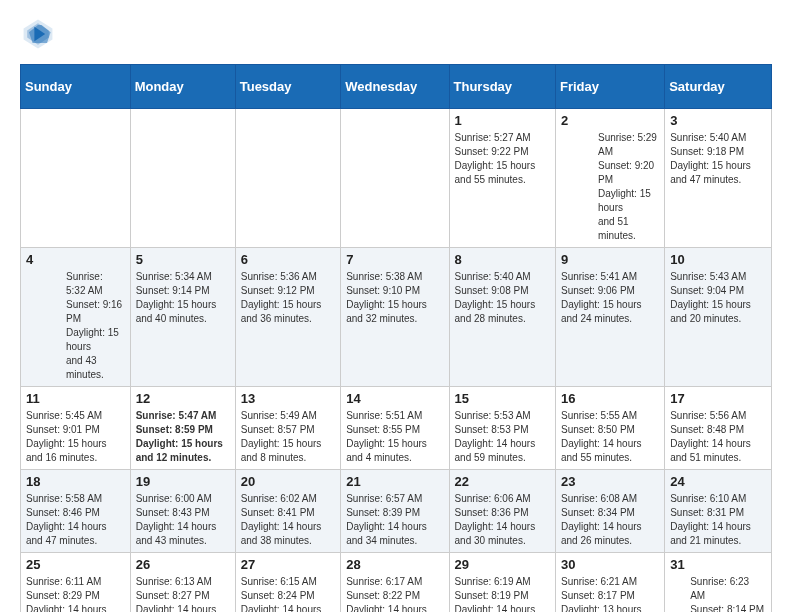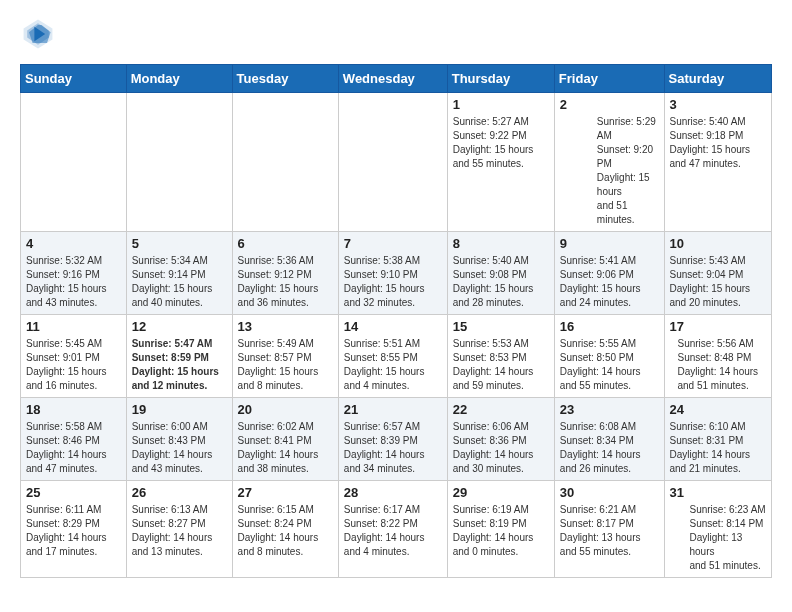--- a/index.html
+++ b/index.html
@@ -52,21 +52,21 @@
       font-weight: normal;
     }
     .calendar {
       width: 100%;
       border-collapse: collapse;
       font-size: 11px;
     }
     .calendar thead tr th {
       background: #1a6bb5;
       color: #fff;
-      padding: 6px 4px;
+      padding: 14px 4px;
       text-align: left;
       font-size: 13px;
       font-weight: bold;
       border: 1px solid #1558a0;
     }
     .calendar tbody tr td {
       border: 1px solid #ccc;
       padding: 4px 5px;
       vertical-align: top;
       width: 113px;
@@ -152,21 +152,21 @@
             <div class="day-num">3</div>
             <div class="day-info" style="white-space: pre-line;">Sunrise: 5:40 AM
 Sunset: 9:18 PM
 Daylight: 15 hours
 and 47 minutes.</div>
           </td>
         </tr>
         <tr>
           <td>
             <div class="day-num">4</div>
-            <div class="day-info" style="white-space: pre-line;">Sunrise: 5:32 AM
+            <div class="day-info" style="white-space: pre-line; margin-left: 40px;">Sunrise: 5:32 AM
 Sunset: 9:16 PM
 Daylight: 15 hours
 and 43 minutes.</div>
           </td>
           <td>
             <div class="day-num">5</div>
             <div class="day-info" style="white-space: pre-line;">Sunrise: 5:34 AM
 Sunset: 9:14 PM
 Daylight: 15 hours
 and 40 minutes.</div>
@@ -245,21 +245,21 @@
           </td>
           <td>
             <div class="day-num">16</div>
             <div class="day-info" style="white-space: pre-line;">Sunrise: 5:55 AM
 Sunset: 8:50 PM
 Daylight: 14 hours
 and 55 minutes.</div>
           </td>
           <td>
             <div class="day-num">17</div>
-            <div class="day-info" style="white-space: pre-line; margin-left: 8px;">Sunrise: 5:56 AM
+            <div class="day-info" style="white-space: pre-line;">Sunrise: 5:56 AM
 Sunset: 8:48 PM
 Daylight: 14 hours
 and 51 minutes.</div>
           </td>
         </tr>
         <tr>
           <td>
             <div class="day-num">18</div>
             <div class="day-info" style="white-space: pre-line;">Sunrise: 5:58 AM
 Sunset: 8:46 PM

